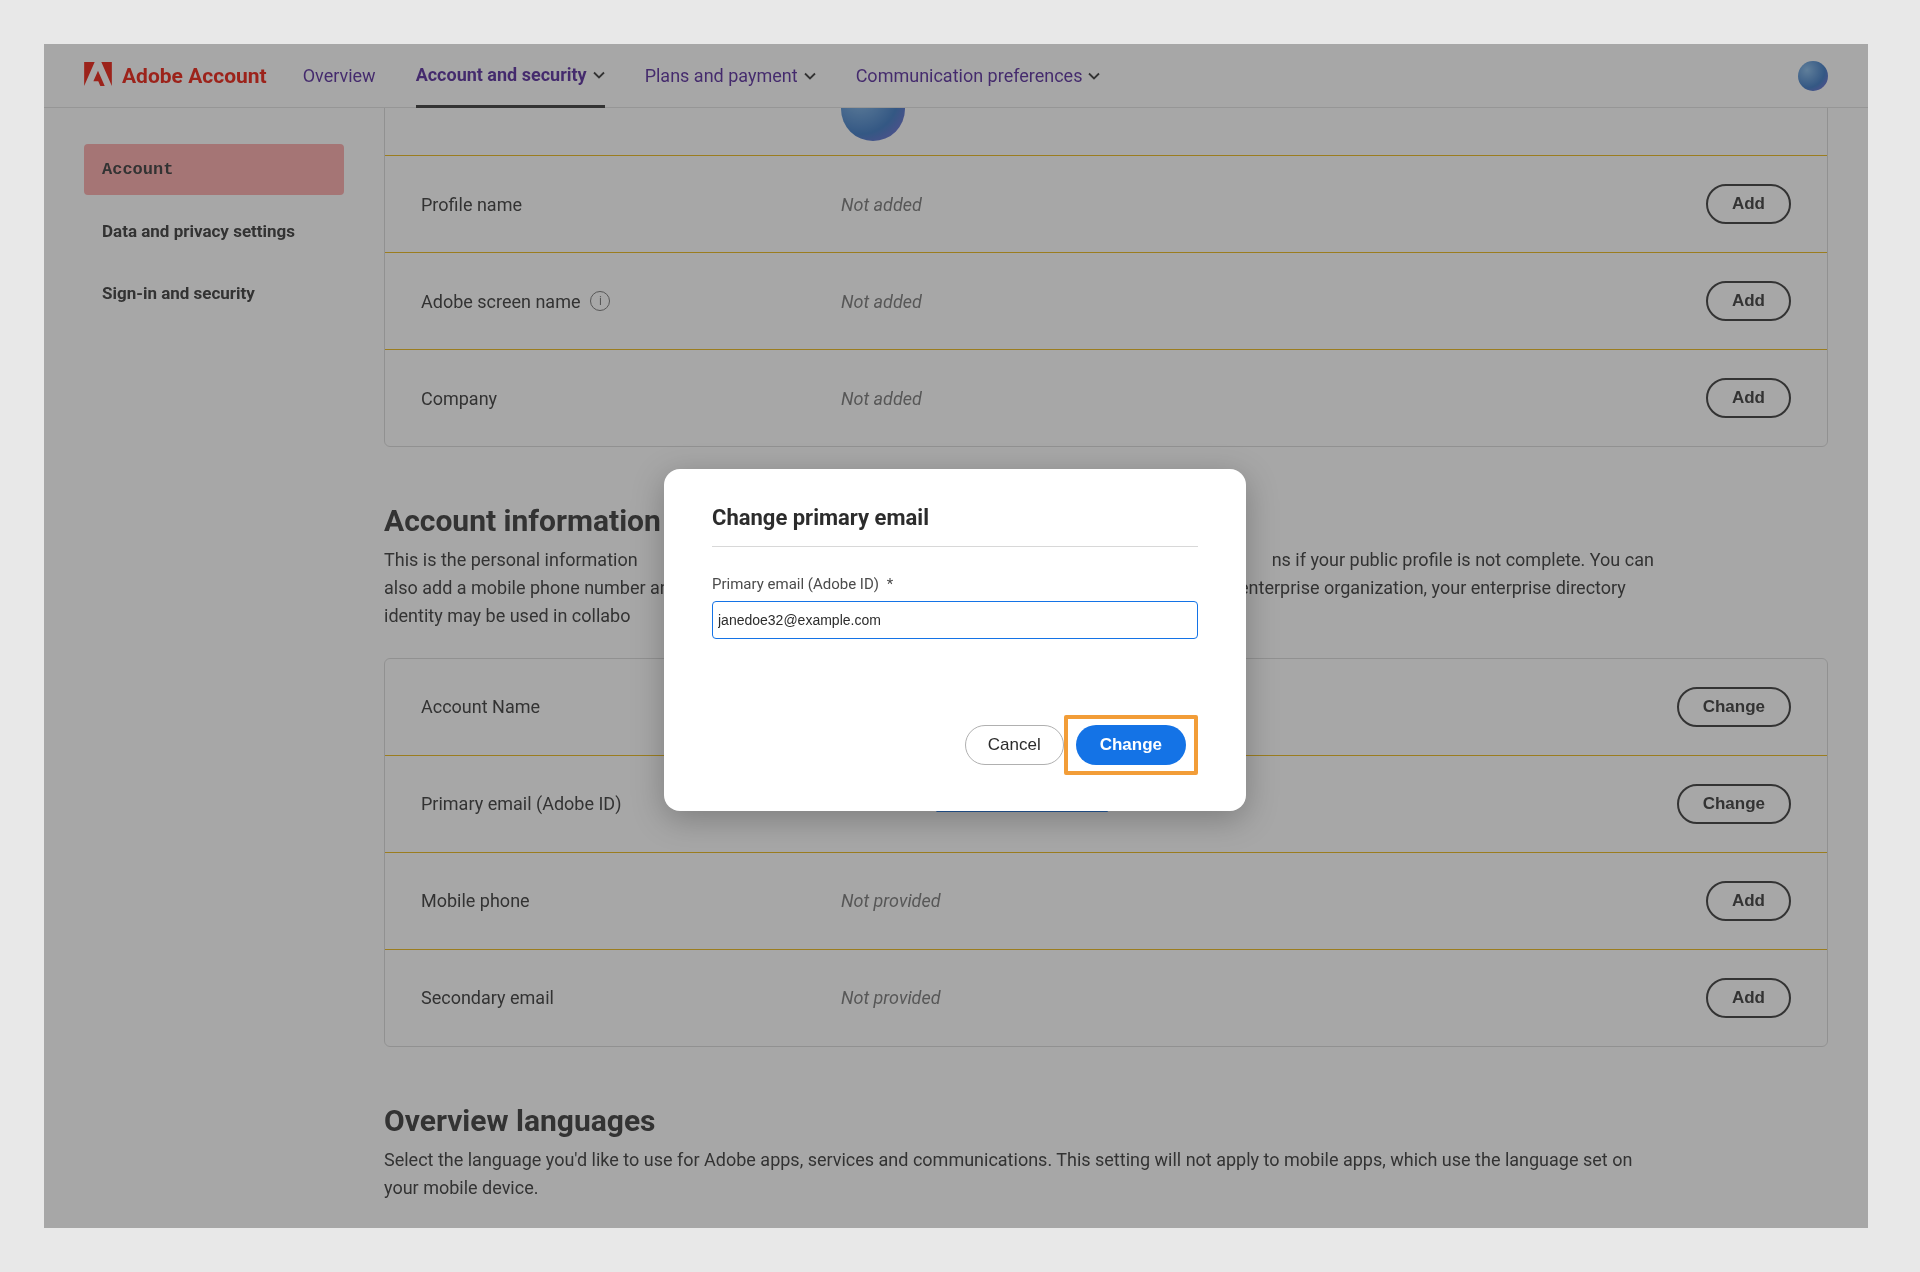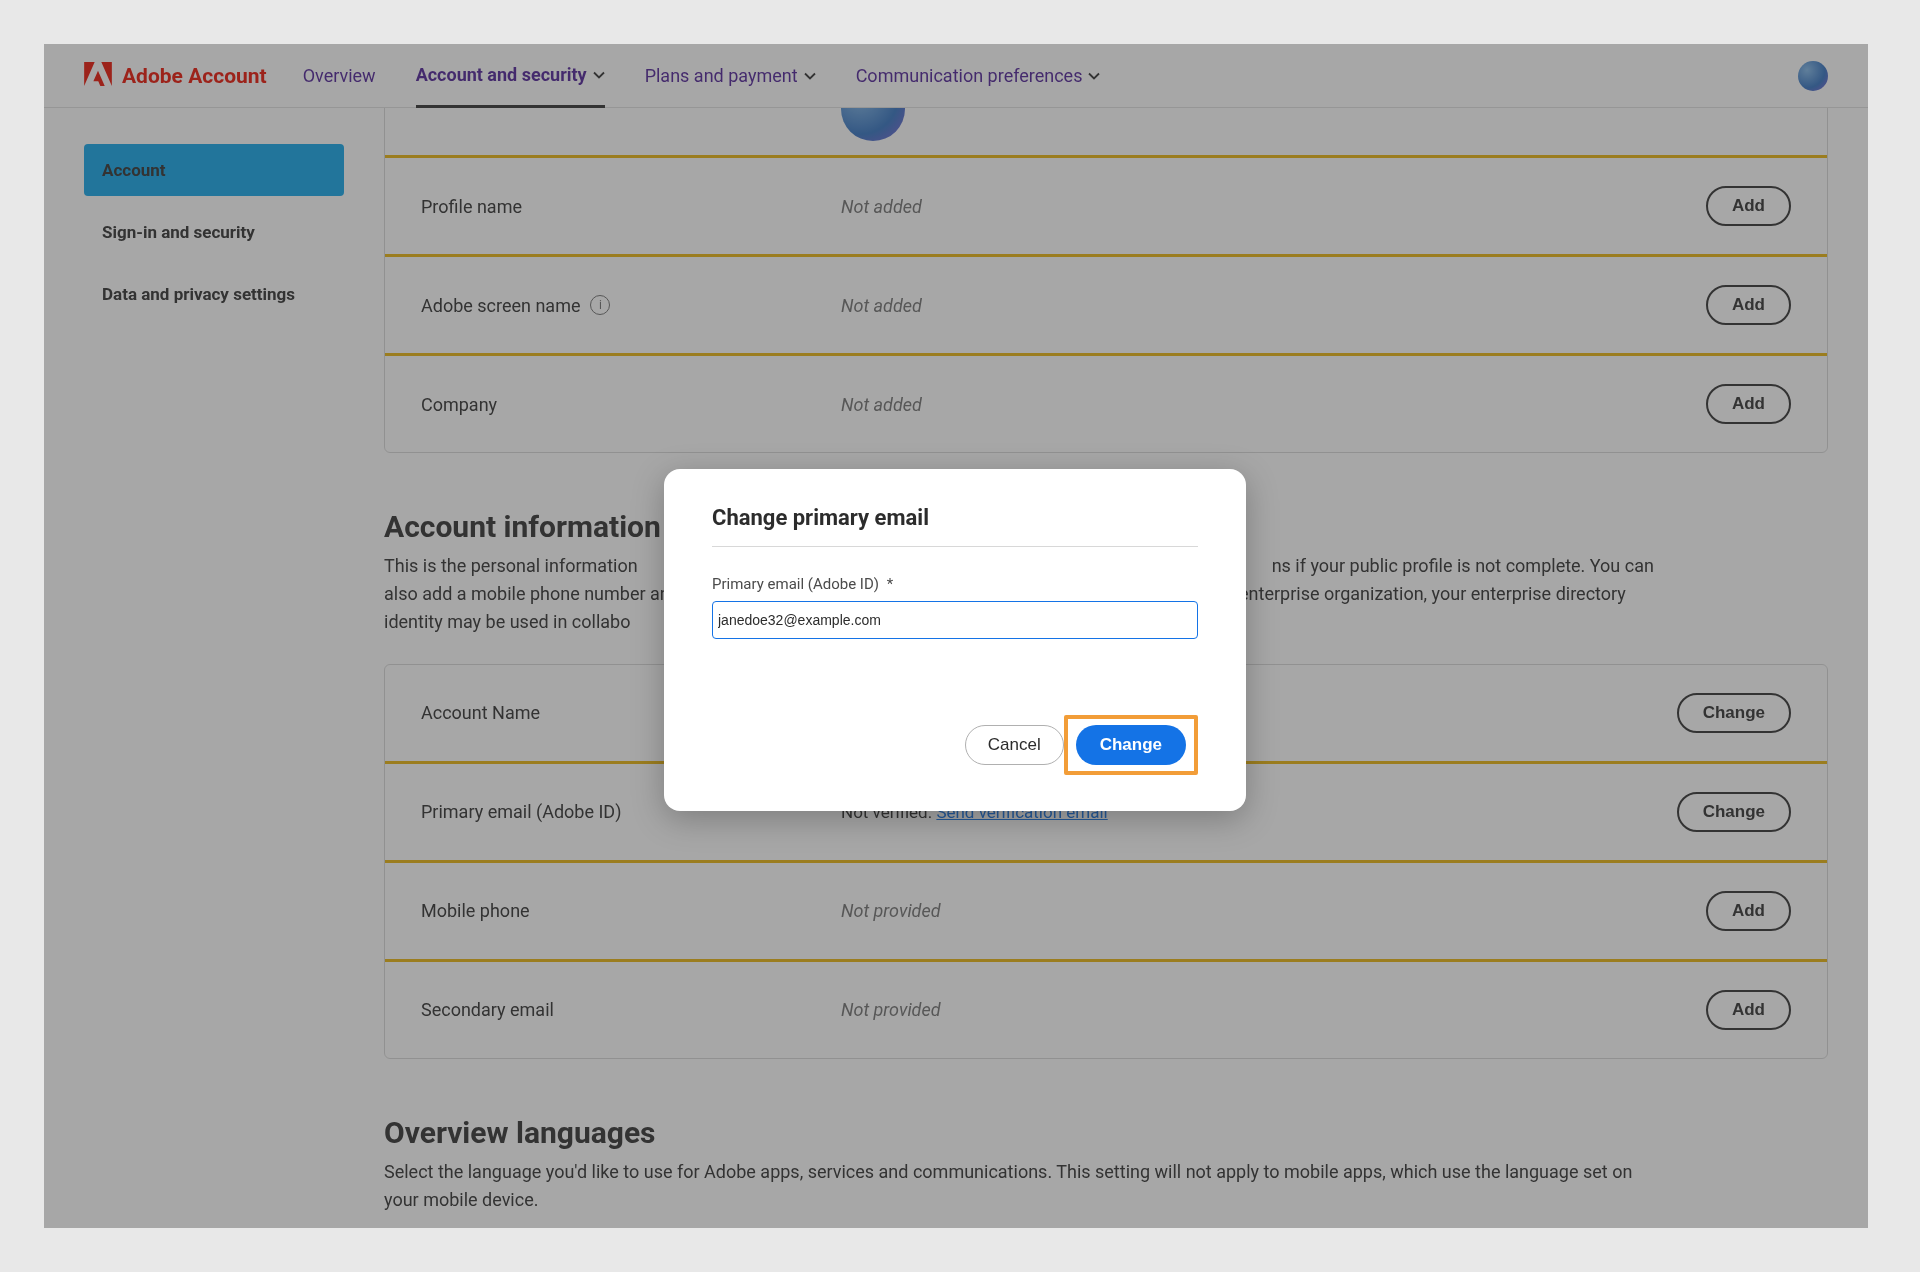--- a/index.html
+++ b/index.html
@@ -75,21 +75,21 @@
     width: 260px;
   }
   .side-item {
     padding: 16px 18px;
     font-size: 17px;
     font-weight: 700;
     color: #2c2c2c;
     border-radius: 4px;
     cursor: pointer;
   }
-  .side-item.active { background: #0ea5e9; }
+  .side-item.active { background: #fca5a5; font-family: Liberation Mono, monospace; }
   .side-item + .side-item { margin-top: 10px; }
   
   .main {
     position: absolute;
     left: 340px;
     top: 64px;
     right: 40px;
     bottom: 0;
     overflow: hidden;
   }
@@ -97,21 +97,21 @@
   .table {
     border: 1px solid #d8d8d8;
     border-radius: 6px;
     overflow: hidden;
   }
   .row {
     display: grid;
     grid-template-columns: 420px 1fr 180px;
     align-items: center;
     padding: 28px 36px;
-    border-top: 3px solid #eab308;
+    border-top: 1px solid #eab308;
     min-height: 96px;
   }
   .row:first-child { border-top: none; }
   .row-label { font-size: 18px; color: #2c2c2c; display: flex; align-items: center; gap: 10px; }
   .row-value { font-size: 18px; color: #6e6e6e; font-style: italic; }
   .row-value.nonitalic { font-style: normal; }
   .row-right { display: flex; justify-content: flex-end; }
   .pill-btn {
     border: 2px solid #2c2c2c;
     border-radius: 999px;
@@ -246,24 +246,24 @@
       </div>
     </div>
     <div class="avatar"></div>
   </div>
 
   <div class="sidebar">
     <div class="side-item active">
       <span>Account</span>
     </div>
     <div class="side-item">
+      <span>Data and privacy settings</span>
+    </div>
+    <div class="side-item">
       <span>Sign-in and security</span>
-    </div>
-    <div class="side-item">
-      <span>Data and privacy settings</span>
     </div>
   </div>
 
   <div class="main">
 
     <div class="table" style="margin-top:-40px;">
       <div class="row avatar-row" style="padding-top:8px; padding-bottom:14px; min-height:0;">
         <div class="row-label"></div>
         <div>
             <div class="avatar-row-img"></div>

